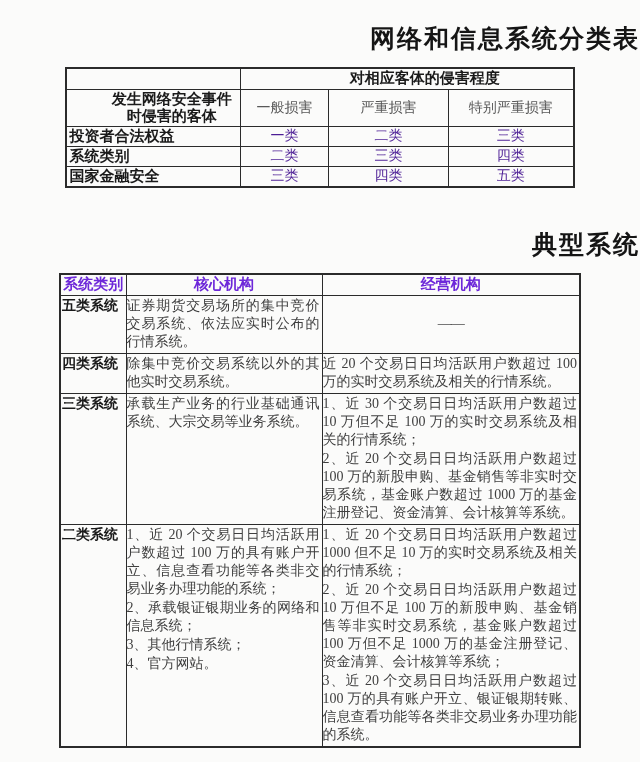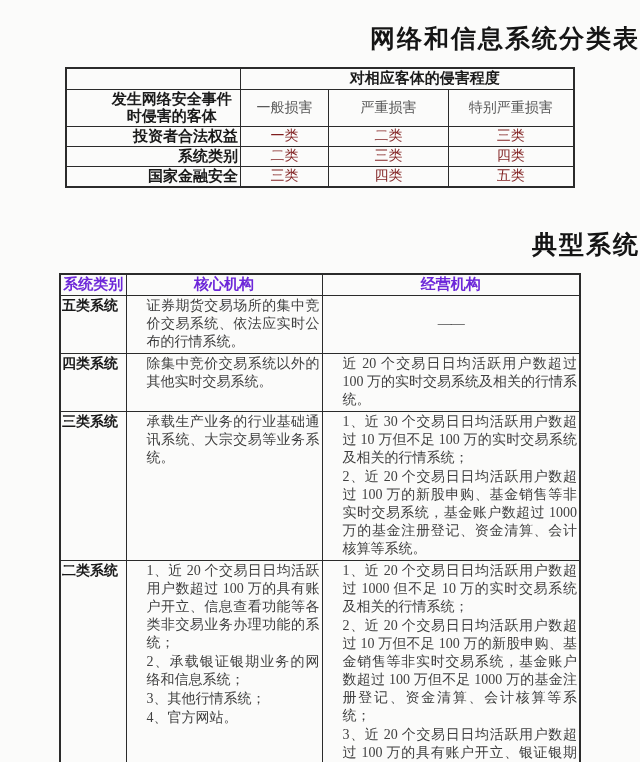--- a/index.html
+++ b/index.html
@@ -57,29 +57,29 @@
   .t1 .sub-hdr-row  { height: 37px; }
   .t1 .sub {
     text-align: center;
     font-size: 14px;
     color: #585858;
     vertical-align: middle;
   }
   .t1 .data-row { height: 18px; }
   .t1 .label {
     font-weight: bold;
-    text-align: right;
+    text-align: left;
     font-size: 15px;
     color: #1a1a1a;
     vertical-align: middle;
   }
   .t1 .val {
     text-align: center;
     font-size: 14px;
-    color: #7f1d1d;
+    color: #4c1d95;
     vertical-align: middle;
   }
   
   .t2 { width: 520px; }
   .t2 .c1 { width: 66px;  }
   .t2 .c2 { width: 196px; }
   .t2 .c3 { width: 258px; }
   .t2 .head {
     font-weight: bold;
     text-align: center;
@@ -92,21 +92,21 @@
   .t2 .cat {
     font-weight: bold;
     font-size: 14px;
     color: #1a1a1a;
     vertical-align: top;
     padding: 1px 0 0 1px;
     line-height: 18px;
   }
   .t2 .body {
     vertical-align: top;
-    padding: 1px 2px 1px 20px;
+    padding: 1px 2px 1px 0;
   }
   .t2 .body p {
     margin: 0 0 1px 0;
     font-size: 14px;
     line-height: 18px;
     color: #3f3f3f;
     text-align: justify;
   }
   .t2 .dash-cell {
     vertical-align: middle;

